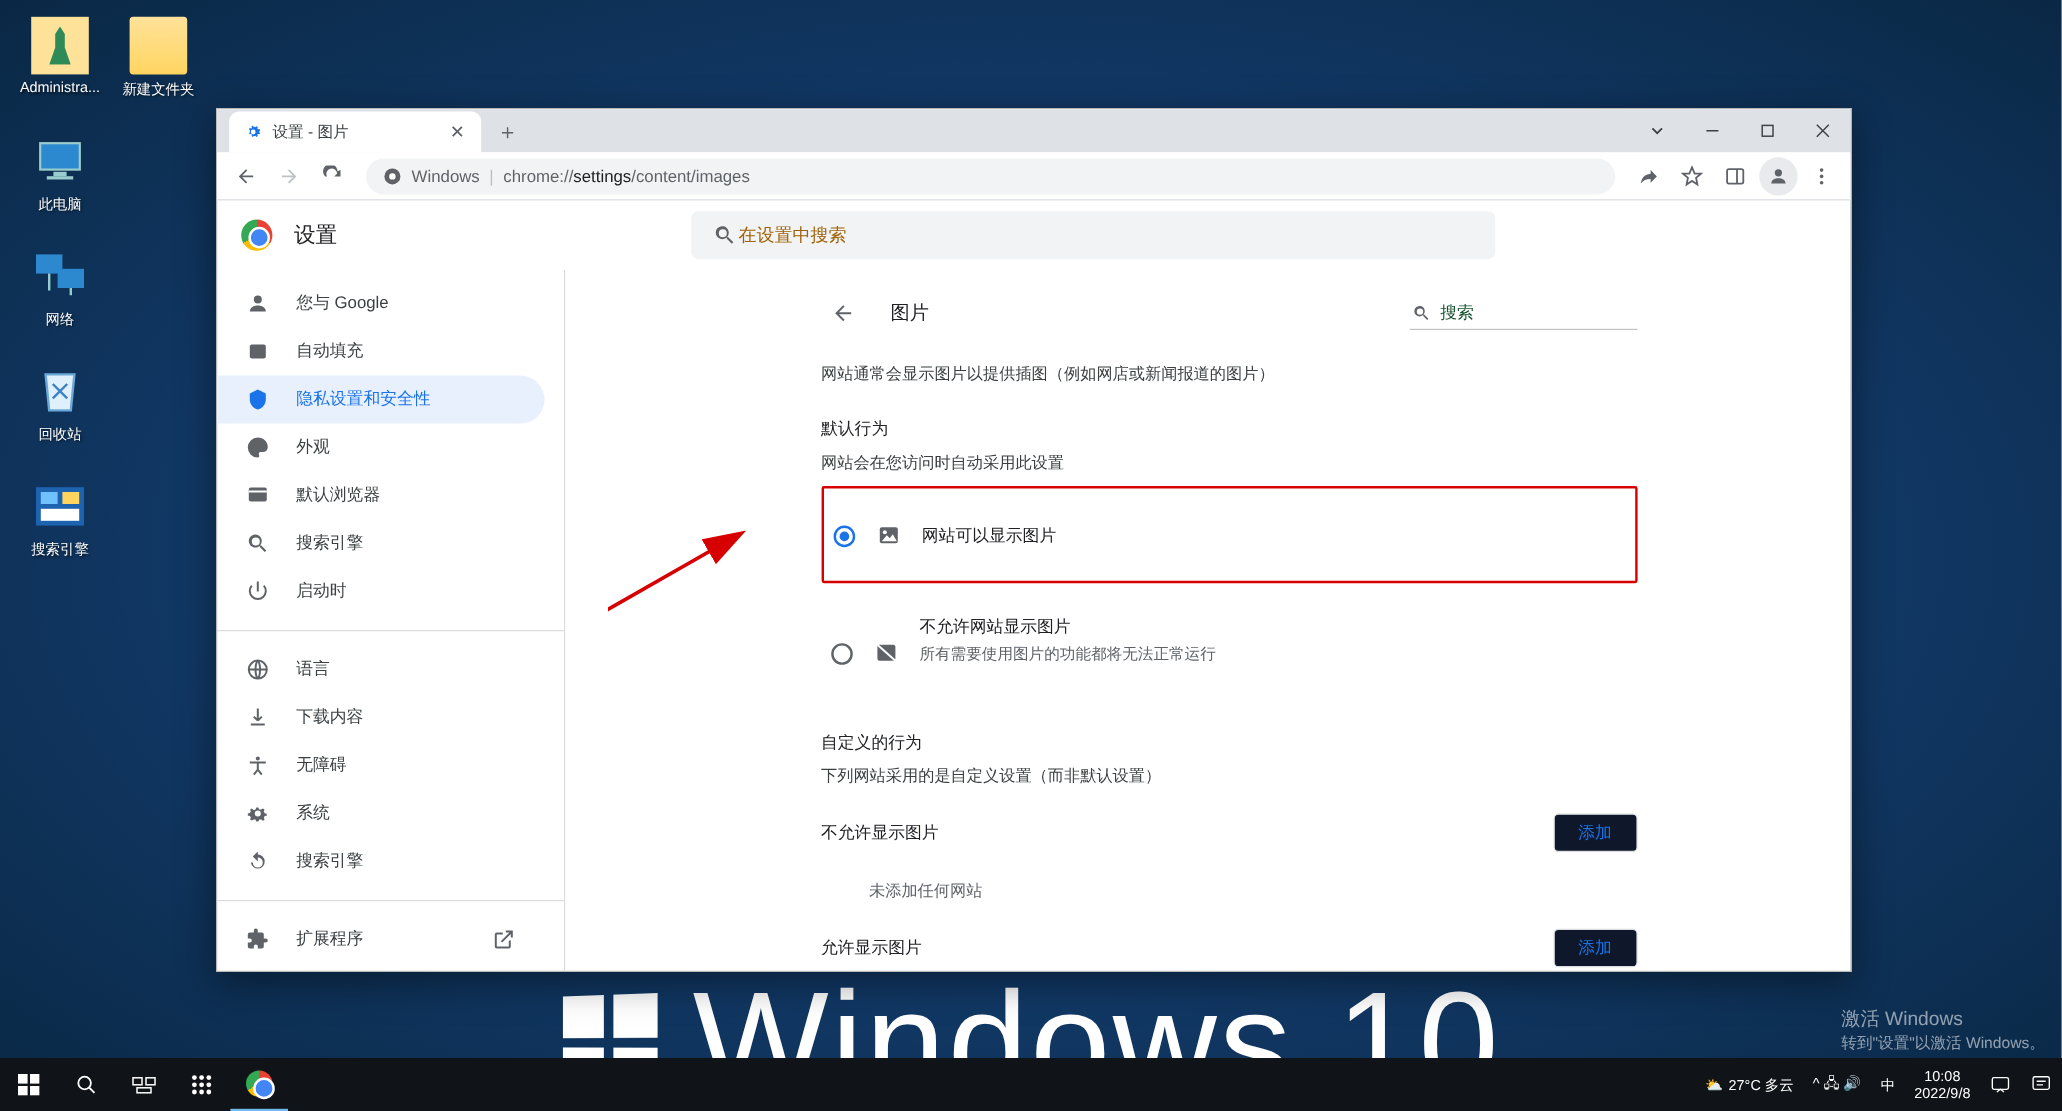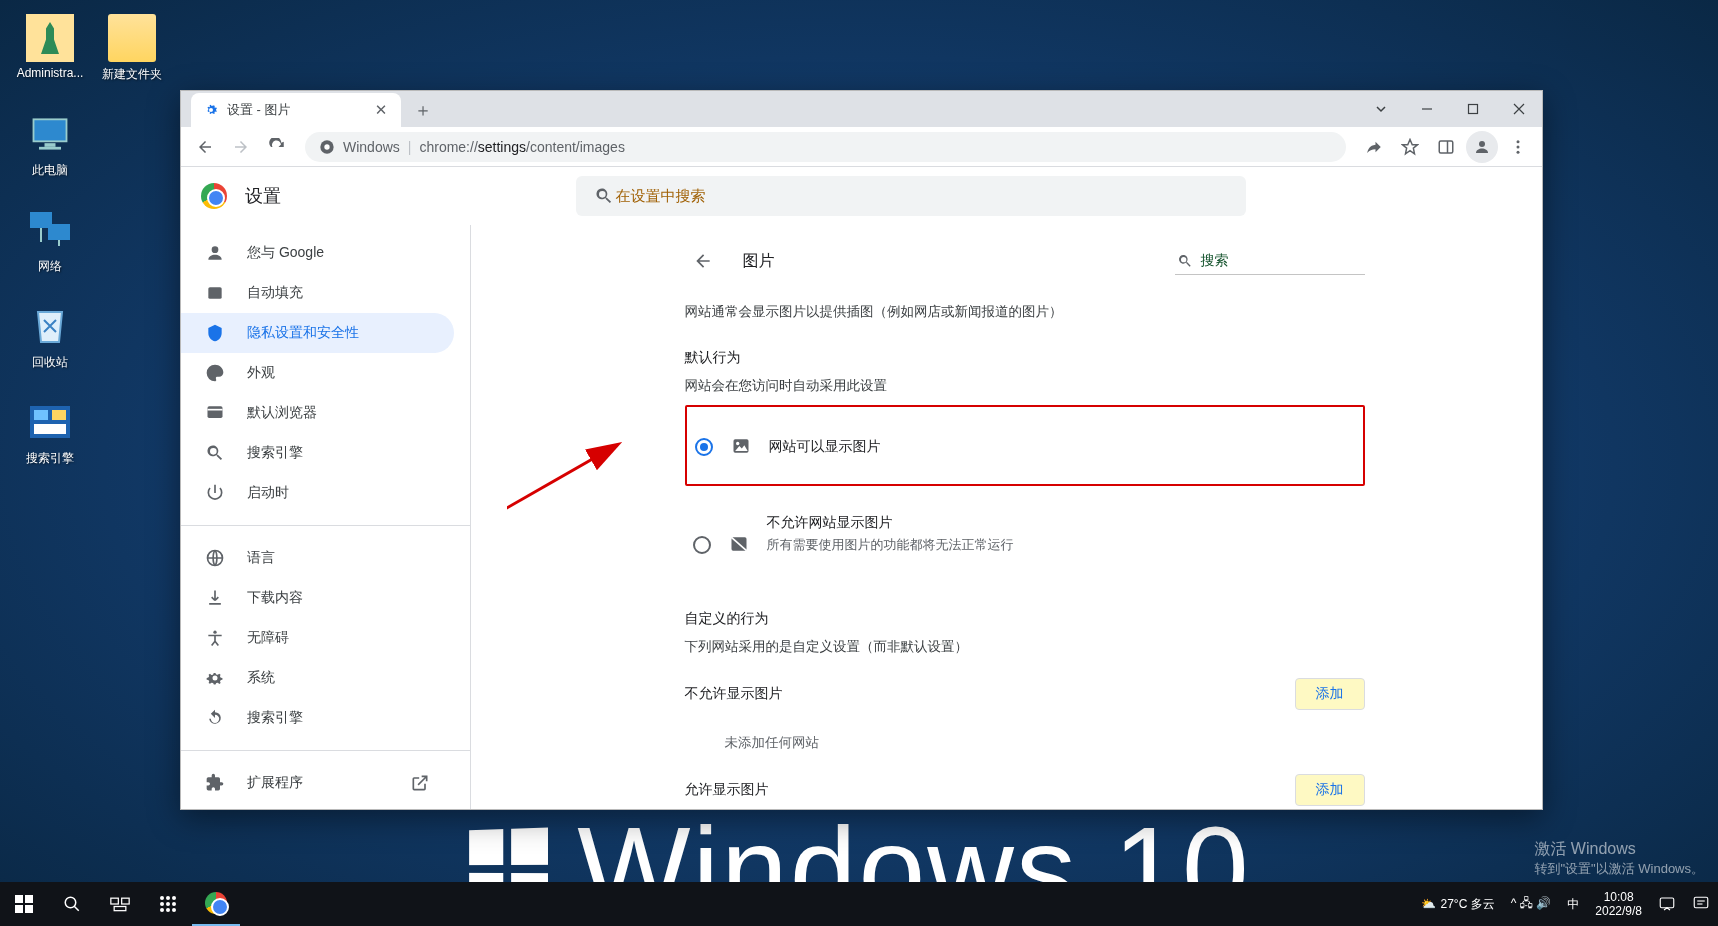--- a/index.html
+++ b/index.html
@@ -91,21 +91,21 @@
 .radio-row { display:flex; align-items:flex-end; gap:18px; padding:28px 8px; border-bottom:1px solid #e8eaed; cursor:pointer; }
 .radio-row.highlight { border:2.5px solid #d60000; border-radius:2px; margin-top:10px; }
 .radio { width:18px;height:18px;border:2px solid #5f6368;border-radius:50%; margin-top:2px; flex-shrink:0; position:relative; }
 .radio.checked { border-color:#1a73e8; }
 .radio.checked::after { content:""; position:absolute; top:3px;left:3px;width:8px;height:8px;background:#1a73e8;border-radius:50%; }
 .radio-icon { color:#5f6368; margin-top:1px; }
 .radio-text { font-size:14px; color:#202124; }
 .radio-sub { font-size:13px; color:#5f6368; margin-top:4px; }
 .add-row { display:flex; align-items:center; margin-top:22px; }
 .add-title { font-size:14px; color:#202124; }
-.add-btn { margin-left:auto; border:1px solid #dadce0; border-radius:4px; padding:6px 20px; color:#1a73e8; font-size:14px; cursor:pointer; background:#fef9c3; }
+.add-btn { margin-left:auto; border:1px solid #dadce0; border-radius:4px; padding:6px 20px; color:#1a73e8; font-size:14px; cursor:pointer; background:#0f172a; }
 .empty { font-size:13.5px; color:#5f6368; margin:24px 0 10px 40px; }
 
 
 .arrow-anno { position:absolute; pointer-events:none; }
 </style>
 </head>
 <body>
 
 <div class="desktop-bg-text">
   <span class="win-logo">

